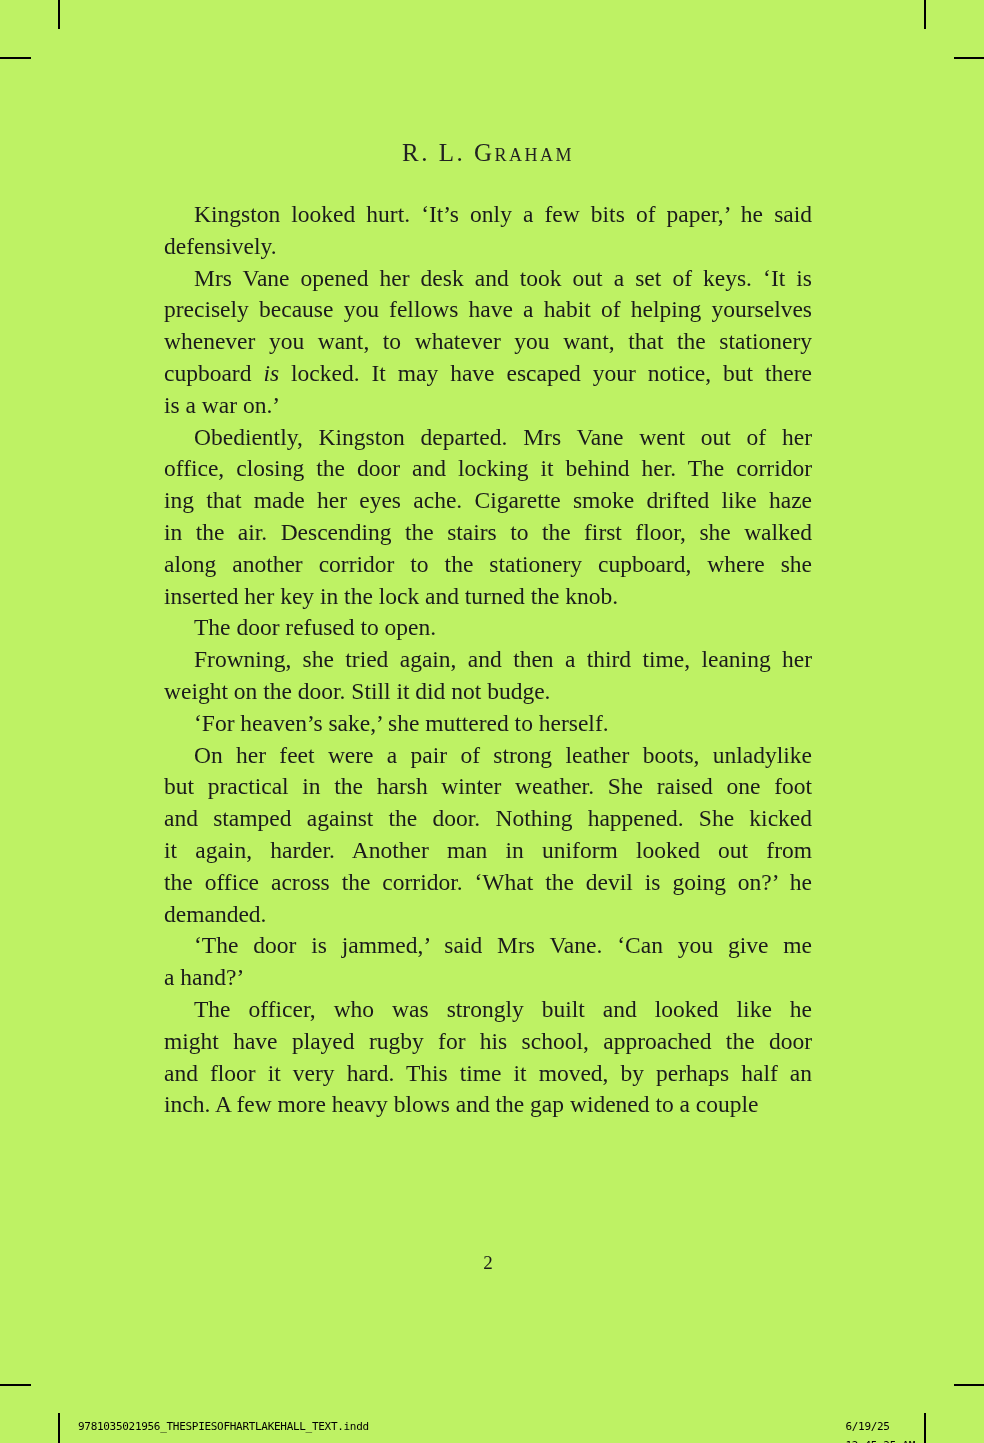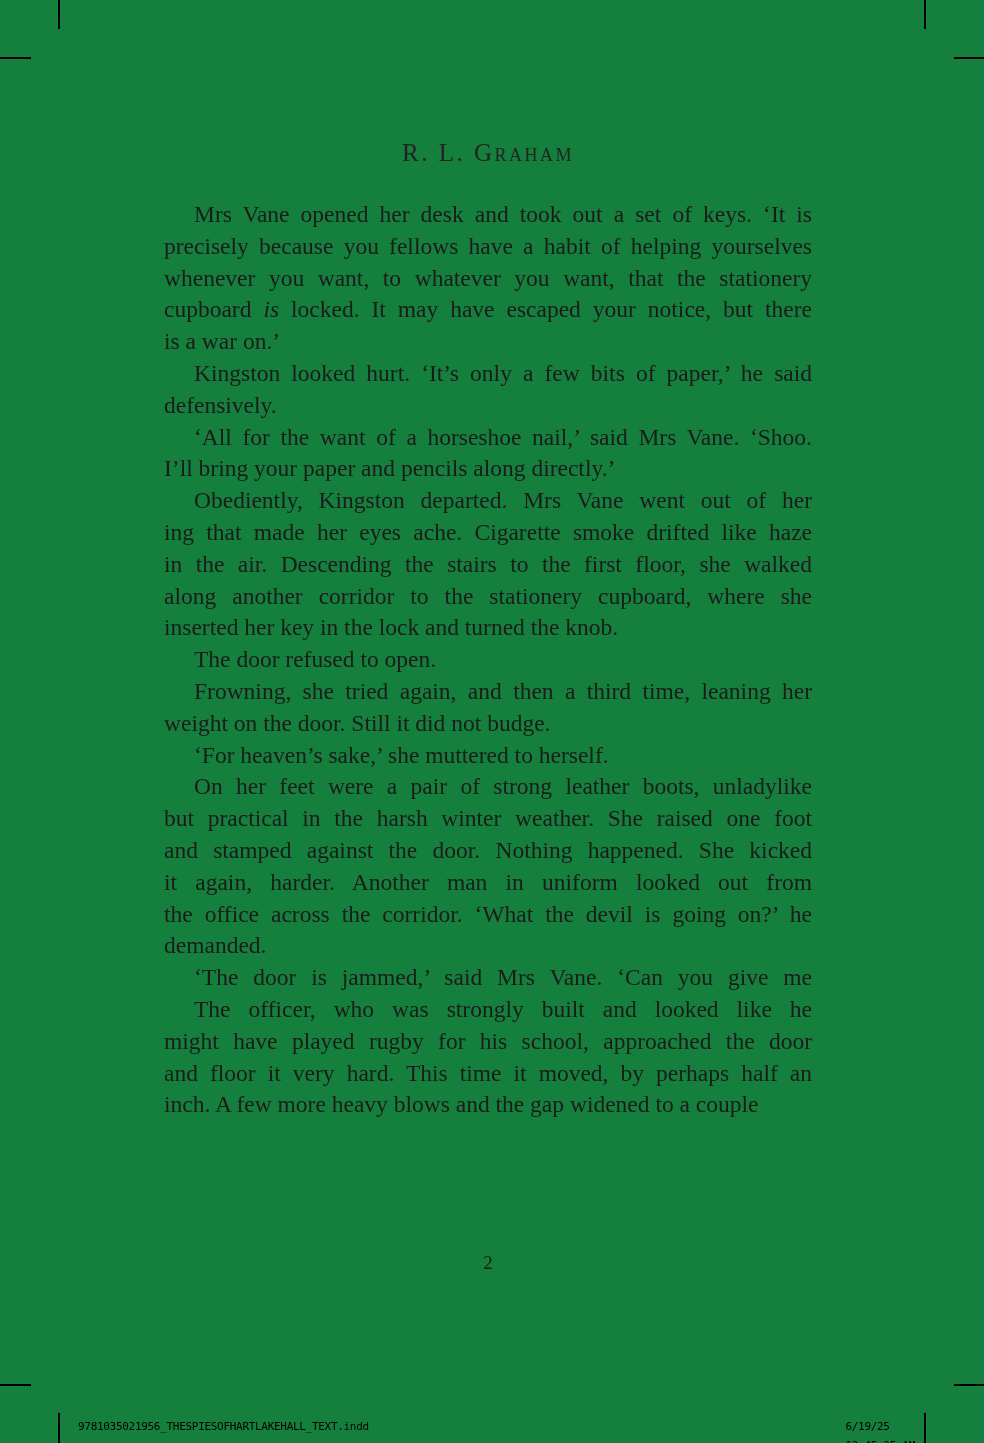--- a/index.html
+++ b/index.html
@@ -1,20 +1,20 @@
 <!DOCTYPE html>
 <html><head>
 <meta charset="utf-8">
 <style>
   html, body { margin: 0; padding: 0; background: #ffffff; }
   .sheet {
     position: relative;
     width: 984px;
     height: 1443px;
-    background: #15803d;
+    background: #bef264;
     overflow: hidden;
     font-family: "Liberation Serif", serif;
     color: #1b1b1b;
   }
   
   .crop { position: absolute; background: #000; }
   .crop.v { width: 1.5px; }
   .crop.h { height: 1.5px; }
   .crop.tl-v { left: 58px;  top: 0;       height: 29px; }
   .crop.tl-h { left: 0;     top: 57px;    width: 31px; }
@@ -82,36 +82,33 @@
   <div class="crop h tr-h"></div>
   <div class="crop h bl-h"></div>
   <div class="crop v bl-v"></div>
   <div class="crop h br-h"></div>
   <div class="crop v br-v"></div>
 
   <div class="running-header">R. L. Graham</div>
 
   <div class="body-text">
       <div>
+        <div class="line pfirst">Kingston looked hurt. ‘It’s only a few bits of paper,’ he said</div>
+        <div class="line plast">defensively.</div>
+      </div>
+      <div>
         <div class="line pfirst">Mrs Vane opened her desk and took out a set of keys. ‘It is</div>
         <div class="line">precisely because you fellows have a habit of helping yourselves</div>
         <div class="line">whenever you want, to whatever you want, that the stationery</div>
         <div class="line">cupboard <em>is</em> locked. It may have escaped your notice, but there</div>
         <div class="line plast">is a war on.’</div>
       </div>
       <div>
-        <div class="line pfirst">Kingston looked hurt. ‘It’s only a few bits of paper,’ he said</div>
-        <div class="line plast">defensively.</div>
-      </div>
-      <div>
-        <div class="line pfirst">‘All for the want of a horseshoe nail,’ said Mrs Vane. ‘Shoo.</div>
-        <div class="line plast">I’ll bring your paper and pencils along directly.’</div>
-      </div>
-      <div>
         <div class="line pfirst">Obediently, Kingston departed. Mrs Vane went out of her</div>
+        <div class="line">office, closing the door and locking it behind her. The corridor</div>
         <div class="line">ing that made her eyes ache. Cigarette smoke drifted like haze</div>
         <div class="line">in the air. Descending the stairs to the first floor, she walked</div>
         <div class="line">along another corridor to the stationery cupboard, where she</div>
         <div class="line plast">inserted her key in the lock and turned the knob.</div>
       </div>
       <div>
         <div class="line pfirst plast">The door refused to open.</div>
       </div>
       <div>
         <div class="line pfirst">Frowning, she tried again, and then a third time, leaning her</div>
@@ -123,20 +120,21 @@
       <div>
         <div class="line pfirst">On her feet were a pair of strong leather boots, unladylike</div>
         <div class="line">but practical in the harsh winter weather. She raised one foot</div>
         <div class="line">and stamped against the door. Nothing happened. She kicked</div>
         <div class="line">it again, harder. Another man in uniform looked out from</div>
         <div class="line">the office across the corridor. ‘What the devil is going on?’ he</div>
         <div class="line plast">demanded.</div>
       </div>
       <div>
         <div class="line pfirst">‘The door is jammed,’ said Mrs Vane. ‘Can you give me</div>
+        <div class="line plast">a hand?’</div>
       </div>
       <div>
         <div class="line pfirst">The officer, who was strongly built and looked like he</div>
         <div class="line">might have played rugby for his school, approached the door</div>
         <div class="line">and floor it very hard. This time it moved, by perhaps half an</div>
         <div class="line plast">inch. A few more heavy blows and the gap widened to a couple</div>
       </div>
     </div>
 
   <div class="page-number">2</div>

